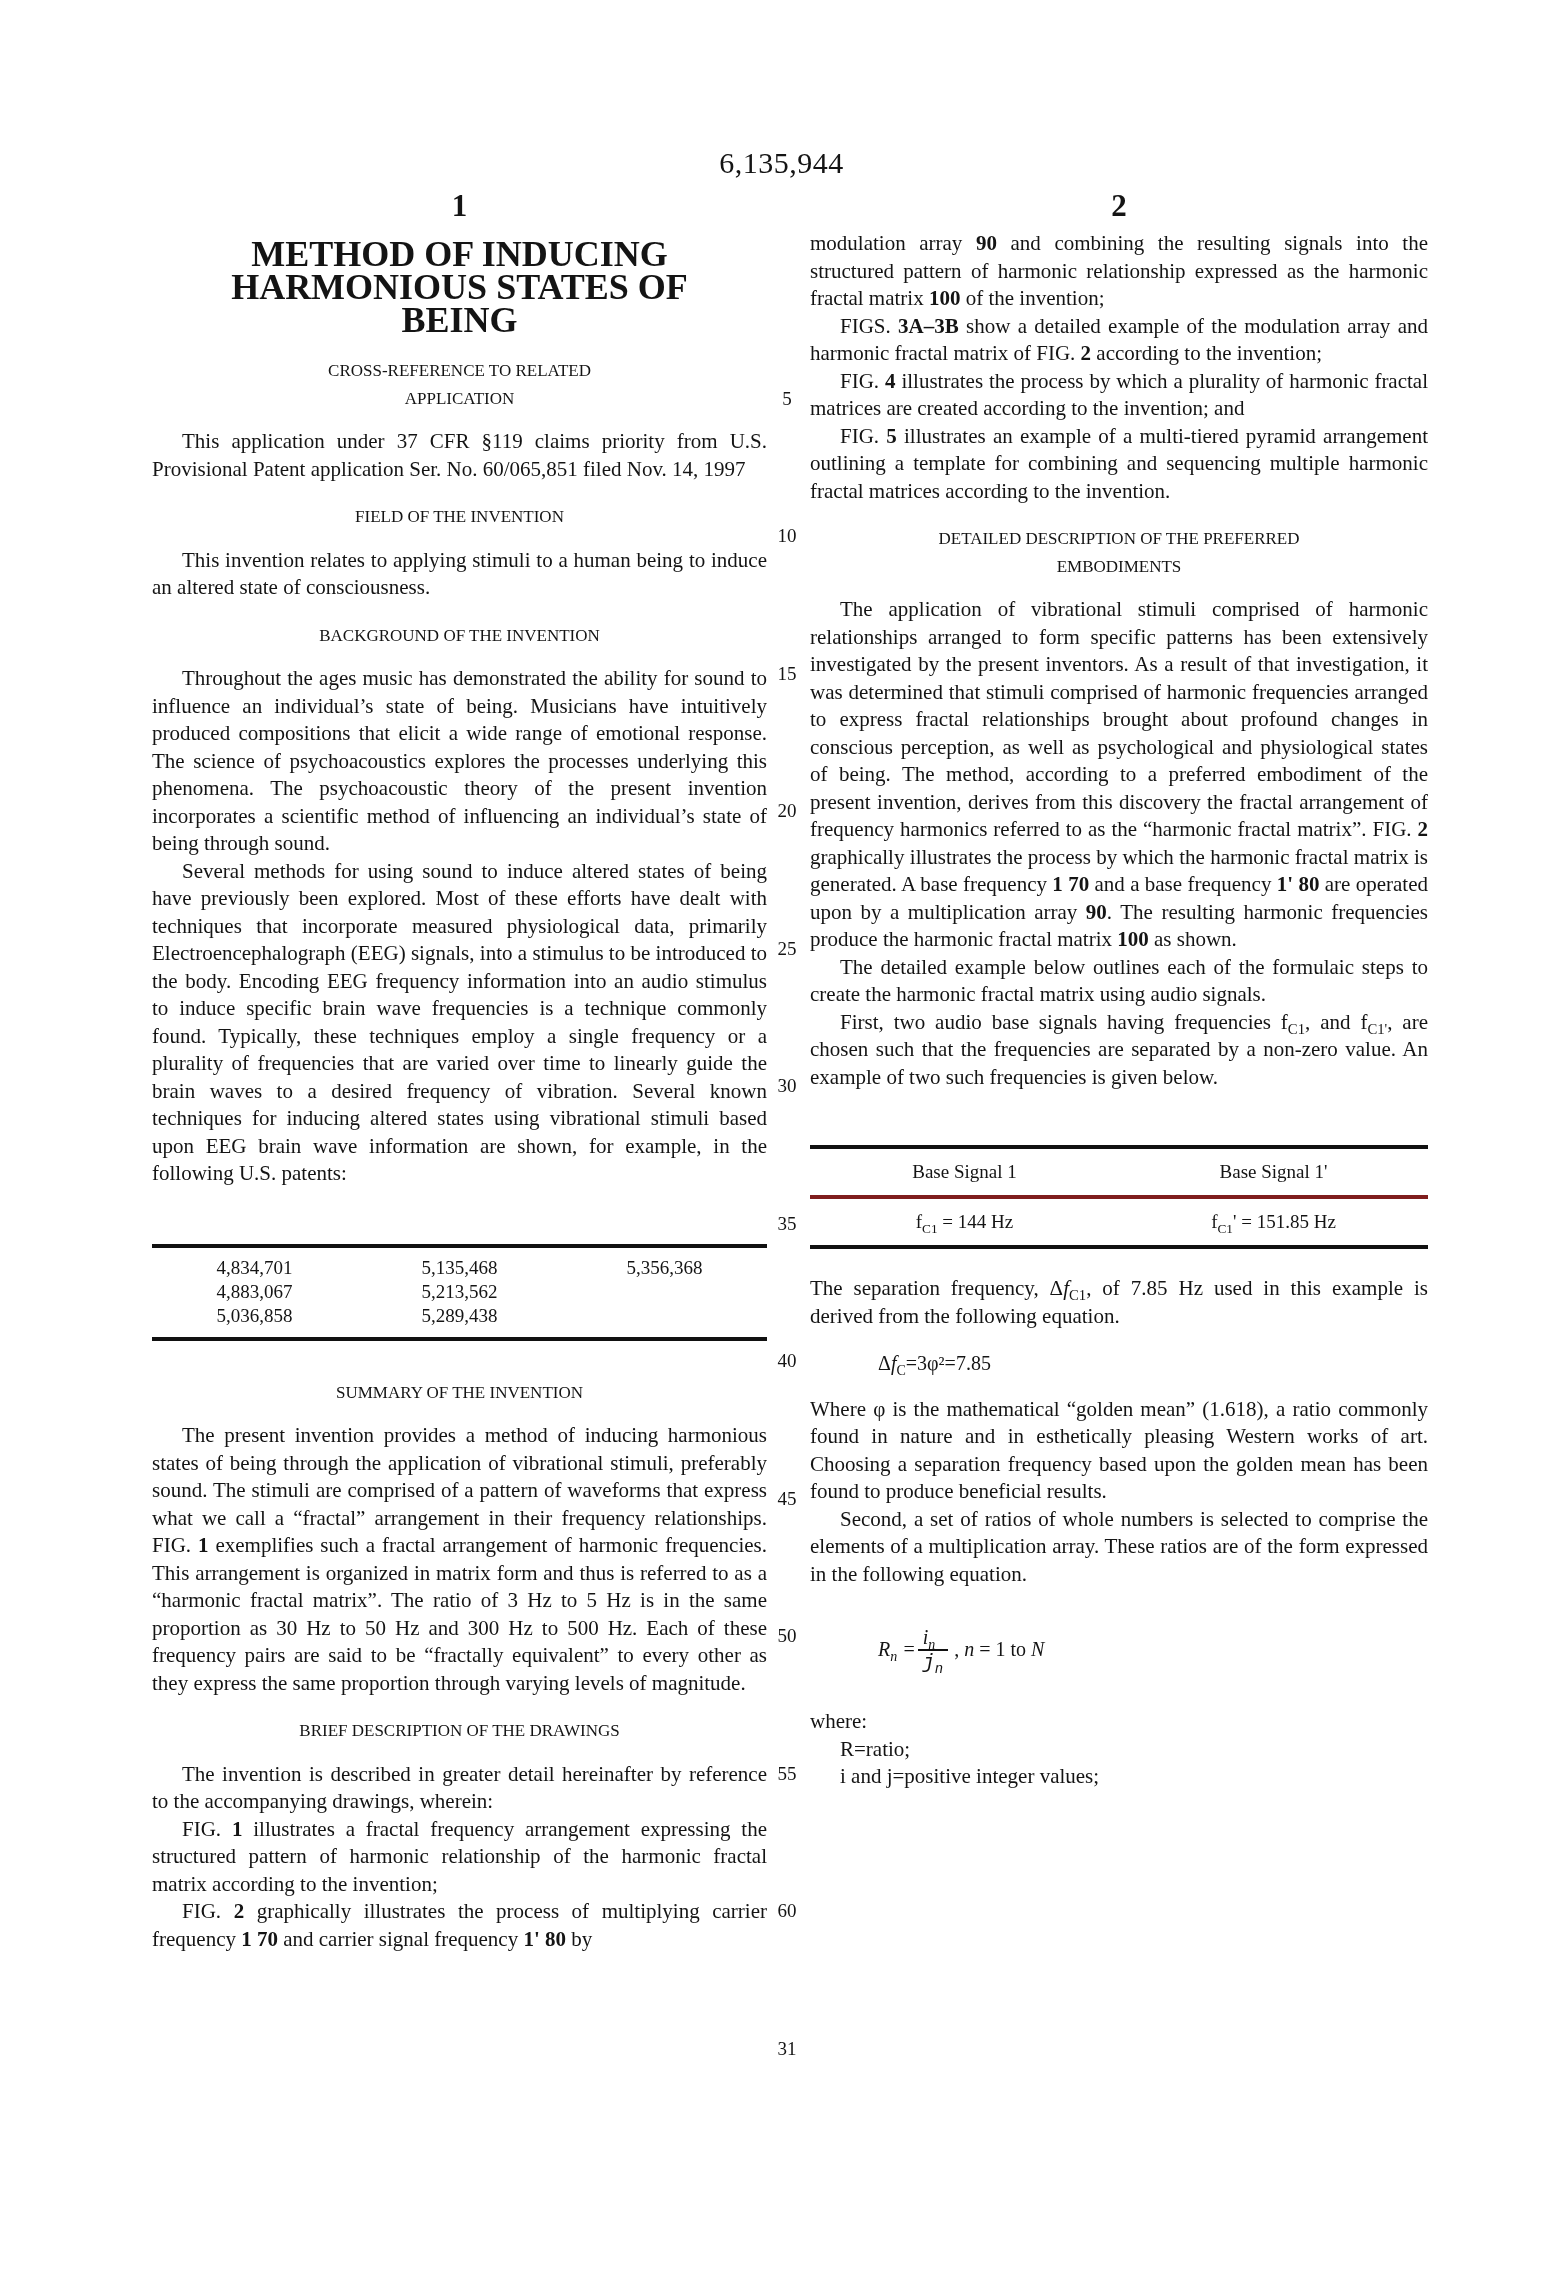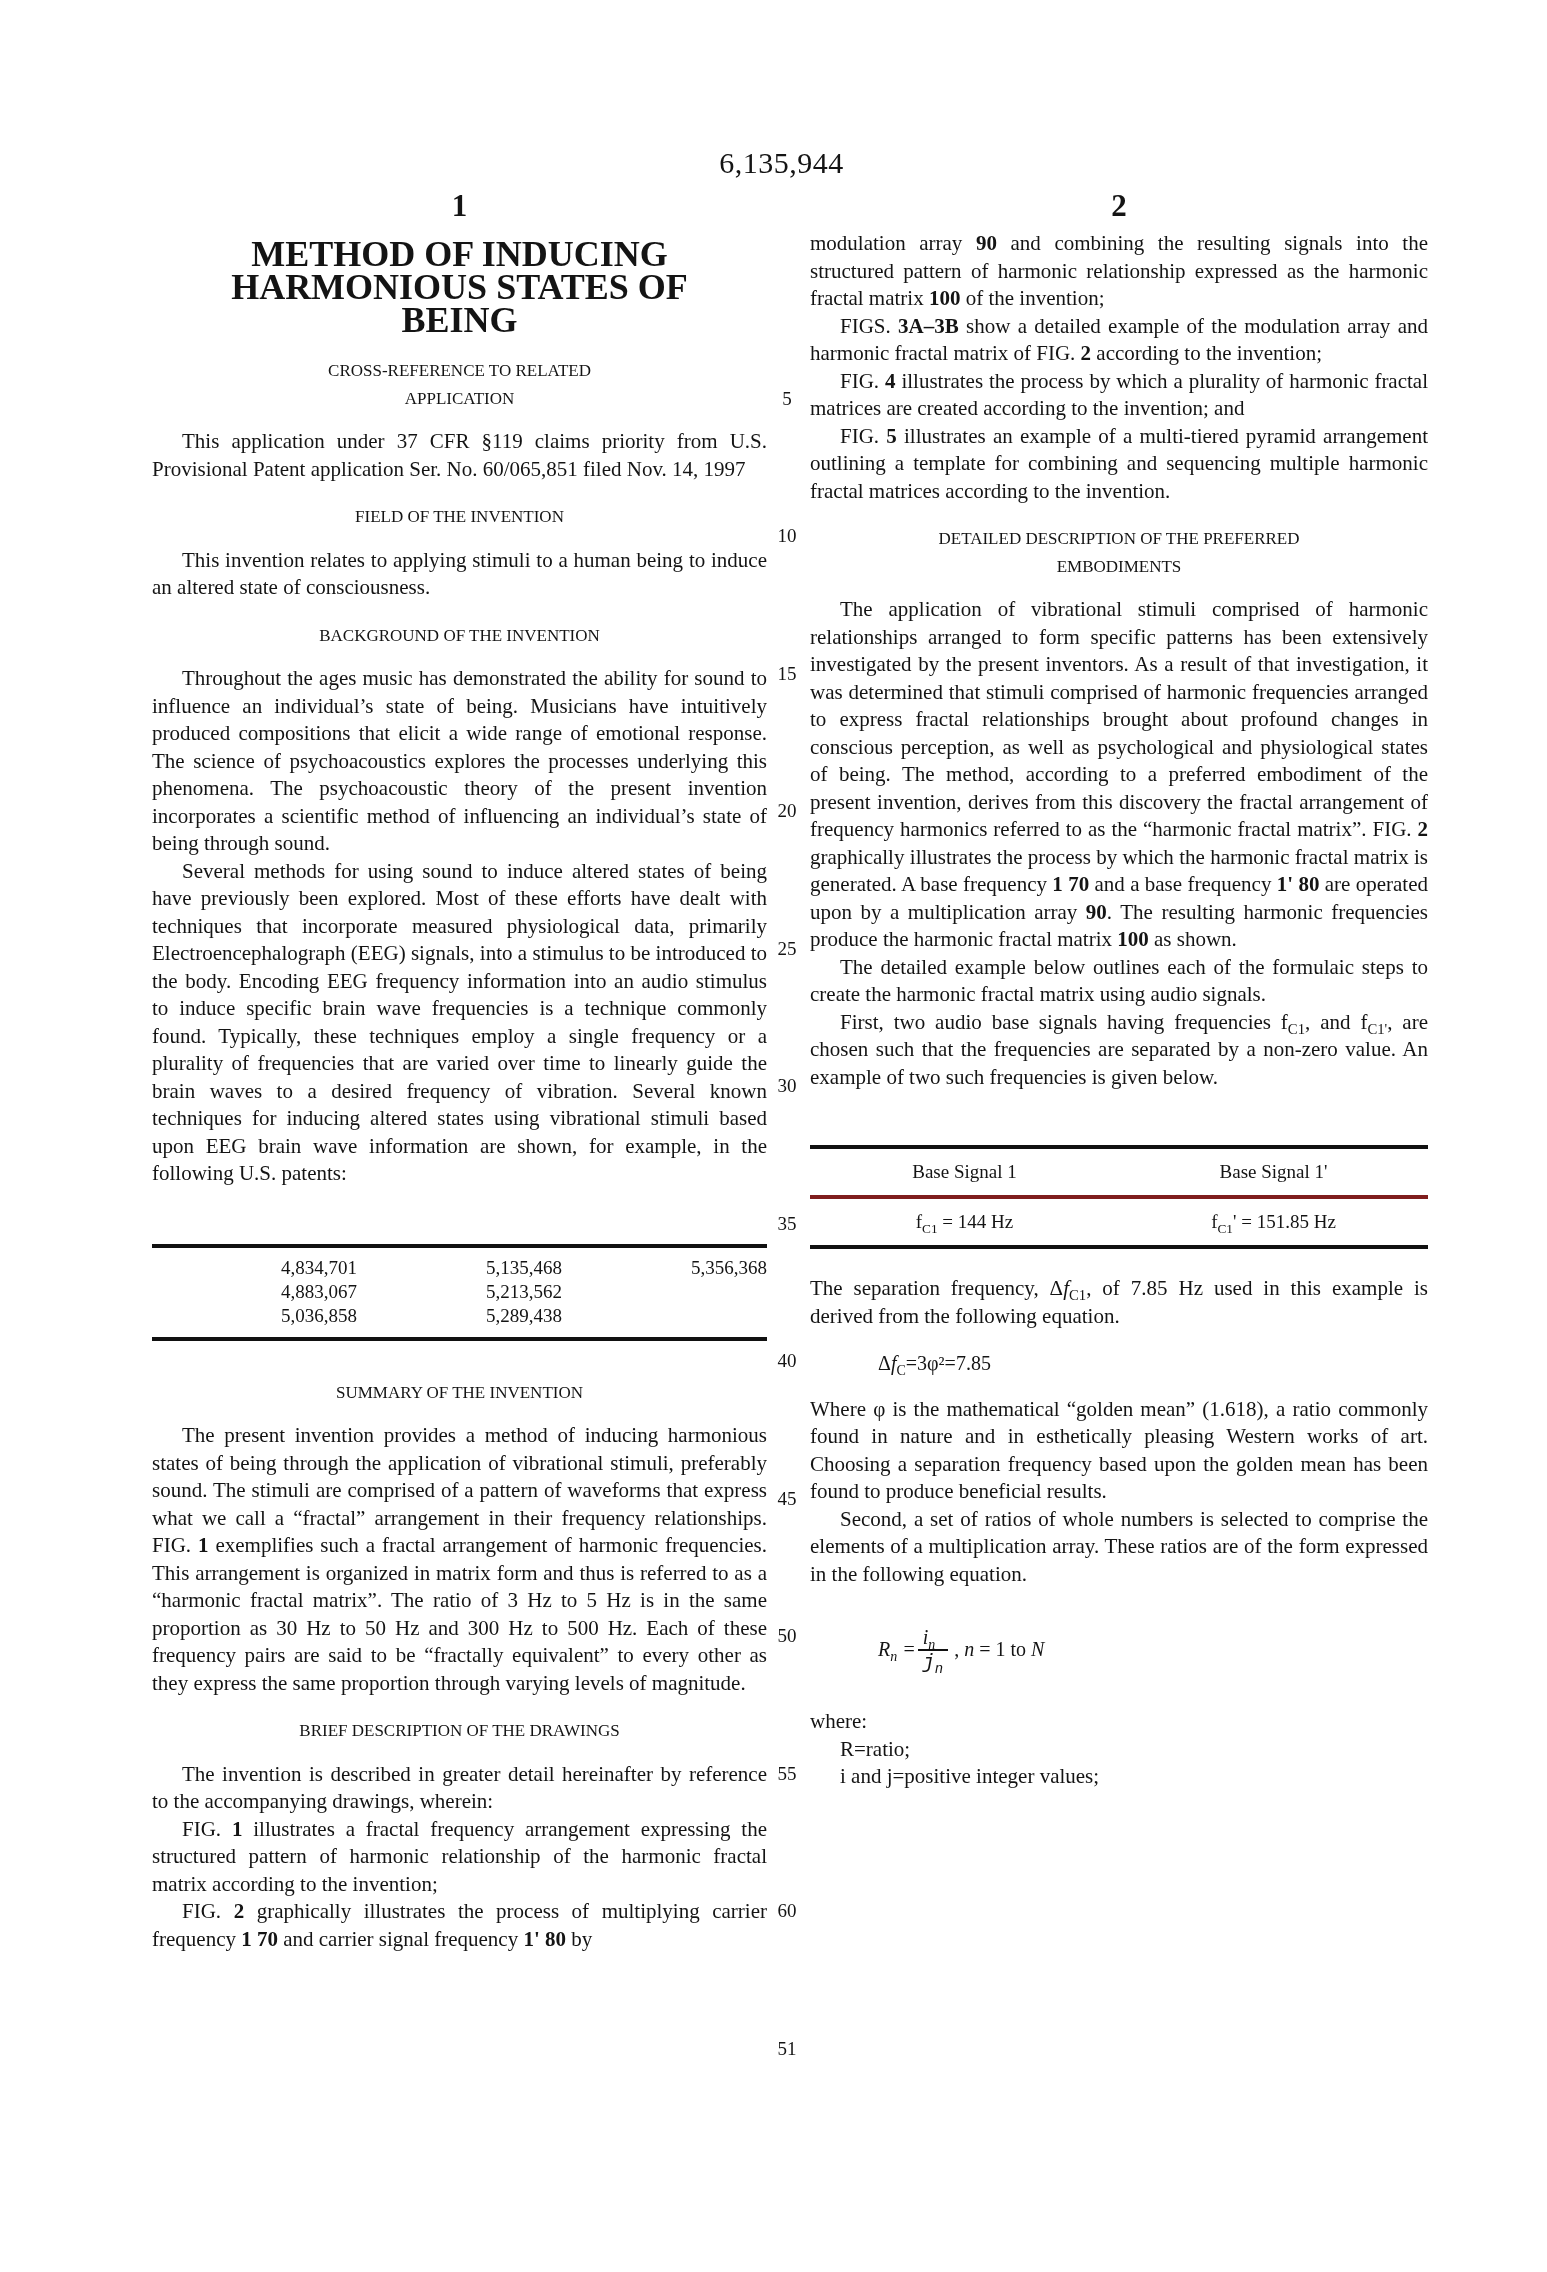--- a/index.html
+++ b/index.html
@@ -44,21 +44,21 @@
   p{margin:0;text-indent:30px;}
   p.noindent{text-indent:0;}
   sub{font-size:70%;line-height:0;}
   
   table.patents{
     width:100%;margin:56px 0 38px 0;
     border-collapse:collapse;
     border-top:4px solid #111;border-bottom:4px solid #111;
     font-size:19px;line-height:22px;
   }
-  table.patents td{width:33.3%;text-align:right;padding:1px 0;}
+  table.patents td{width:33.3%;text-align:center;padding:1px 0;}
   table.patents tr:first-child td{padding-top:9px;}
   table.patents tr:last-child td{padding-bottom:10px;}
   
   table.basesig{
     width:100%;margin:54px 0 26px 0;
     border-collapse:collapse;
     border-top:4px solid #111;border-bottom:4px solid #111;
     font-size:19px;line-height:22px;
   }
   table.basesig td,table.basesig th{
@@ -104,21 +104,21 @@
     <span class="gutter-num" style="top:663px">15</span>
     <span class="gutter-num" style="top:800px">20</span>
     <span class="gutter-num" style="top:938px">25</span>
     <span class="gutter-num" style="top:1075px">30</span>
     <span class="gutter-num" style="top:1213px">35</span>
     <span class="gutter-num" style="top:1350px">40</span>
     <span class="gutter-num" style="top:1488px">45</span>
     <span class="gutter-num" style="top:1625px">50</span>
     <span class="gutter-num" style="top:1763px">55</span>
     <span class="gutter-num" style="top:1900px">60</span>
-    <span class="gutter-num" style="top:2038px">51</span>
+    <span class="gutter-num" style="top:2038px">31</span>
   </div>
 
   <div class="col col-left">
     <div class="doc-title">METHOD OF INDUCING HARMONIOUS STATES OF BEING</div>
 
     <h2 class="sec w2">CROSS-REFERENCE TO RELATED APPLICATION</h2>
     <p>This application under 37 CFR §119 claims priority from U.S. Provisional Patent application Ser. No. 60/065,851 filed Nov. 14, 1997</p>
 
     <h2 class="sec">FIELD OF THE INVENTION</h2>
     <p>This invention relates to applying stimuli to a human being to induce an altered state of consciousness.</p>

